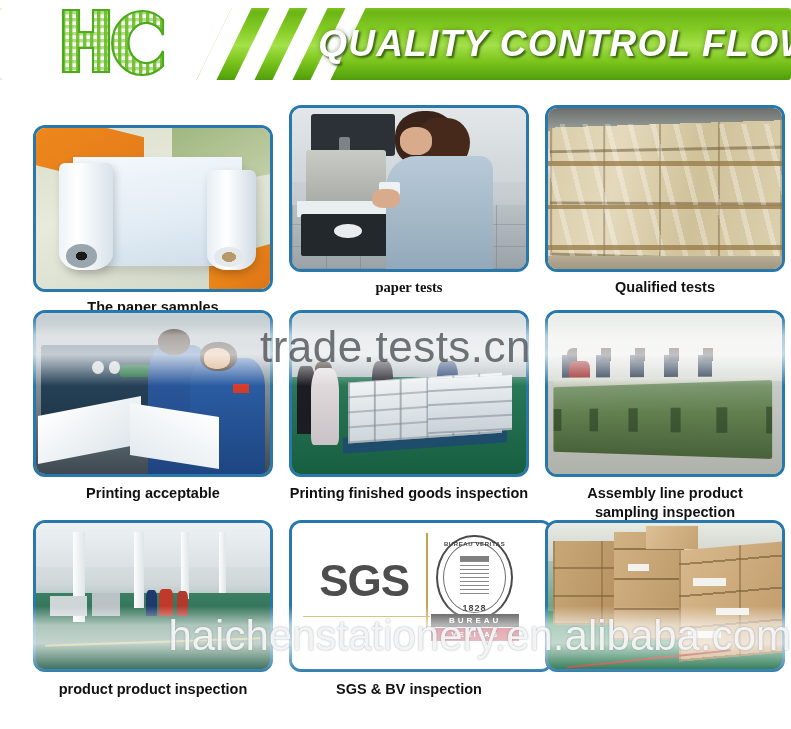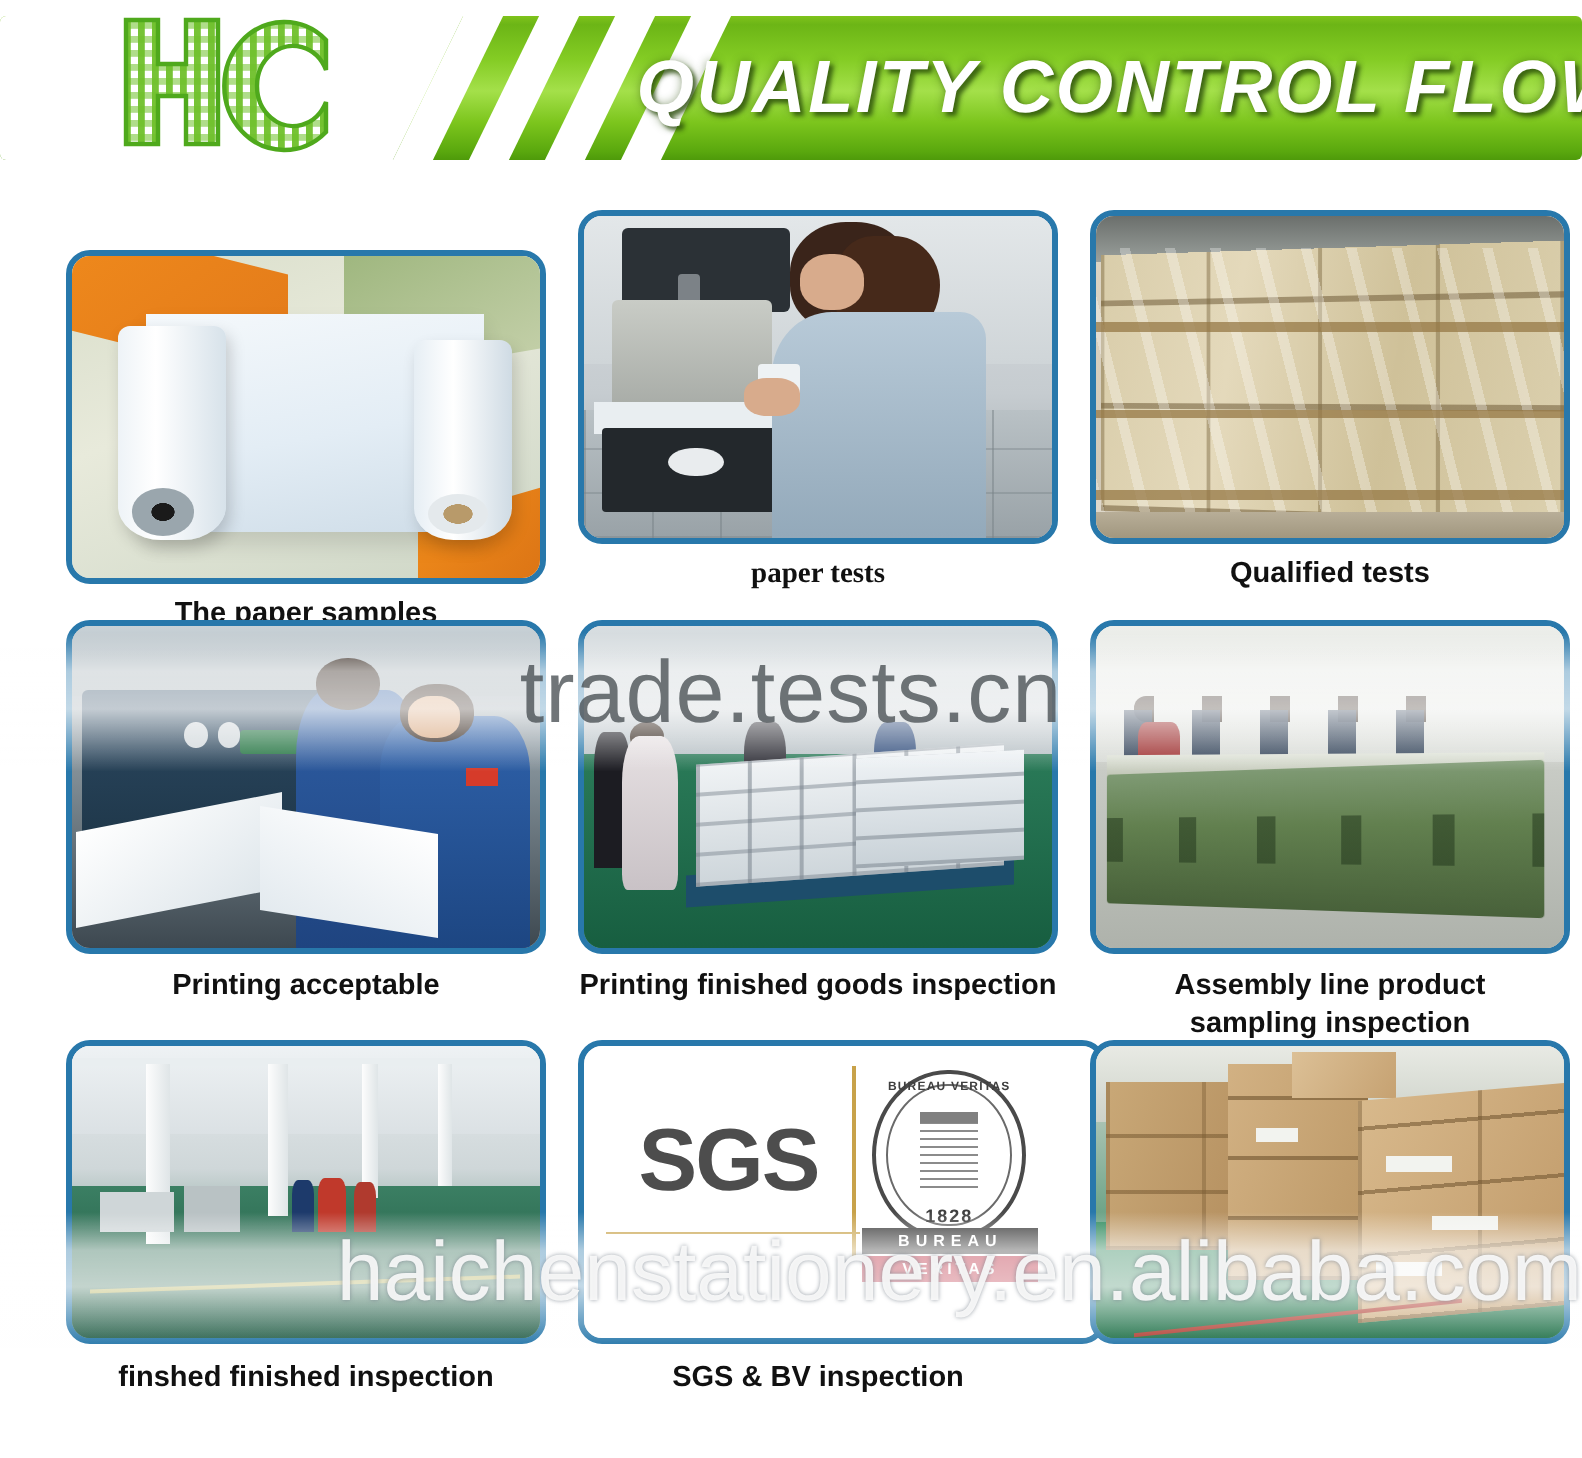--- a/index.html
+++ b/index.html
@@ -531,21 +531,21 @@
         <div class="crate"></div>
           <div class="crate2"></div>
         <div class="grp">
             <div class="pA"></div>
             <div class="pB"></div>
             <div class="pC"></div>
           </div>
         <div class="yline"></div>
       </div>
     </div>
-    <div class="caption" style="left:0;top:160px;width:240px;">finshed finished inspection</div>
+    <div class="caption" style="left:0;top:160px;width:240px;">product product inspection</div>
   </div>
 
   <div class="cell" style="left:289px;top:432px;width:240px;height:200px;">
     <div class="photo" style="width:264px;height:152px;">
       <div class="scene sc-cert">
         <div class="sgs-wrap">
           <div class="sgs-text">SGS</div>
           <div class="sgs-hline"></div>
             <div class="sgs-vline"></div>
         </div>

